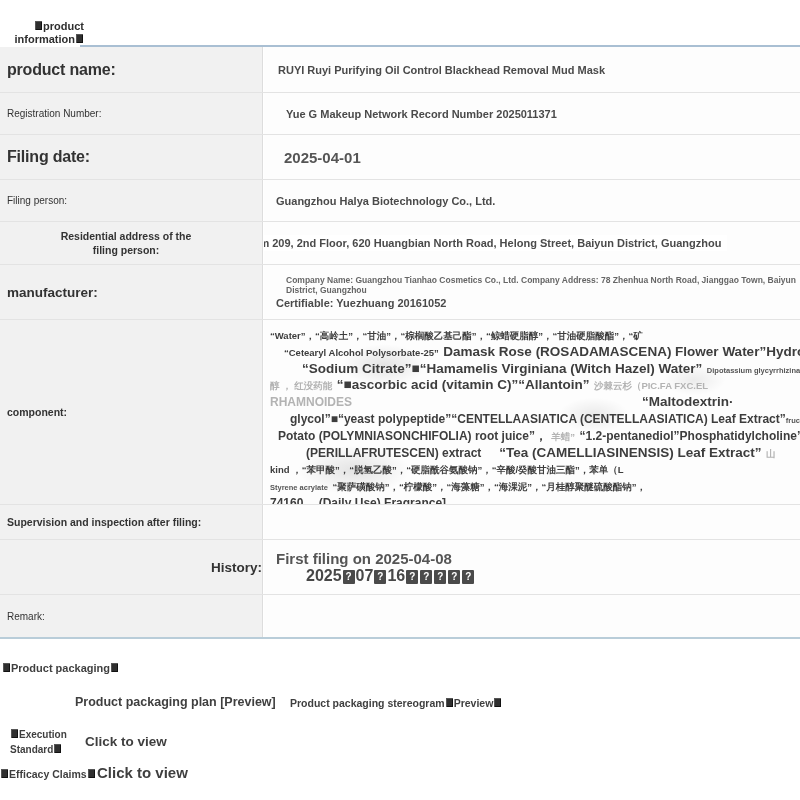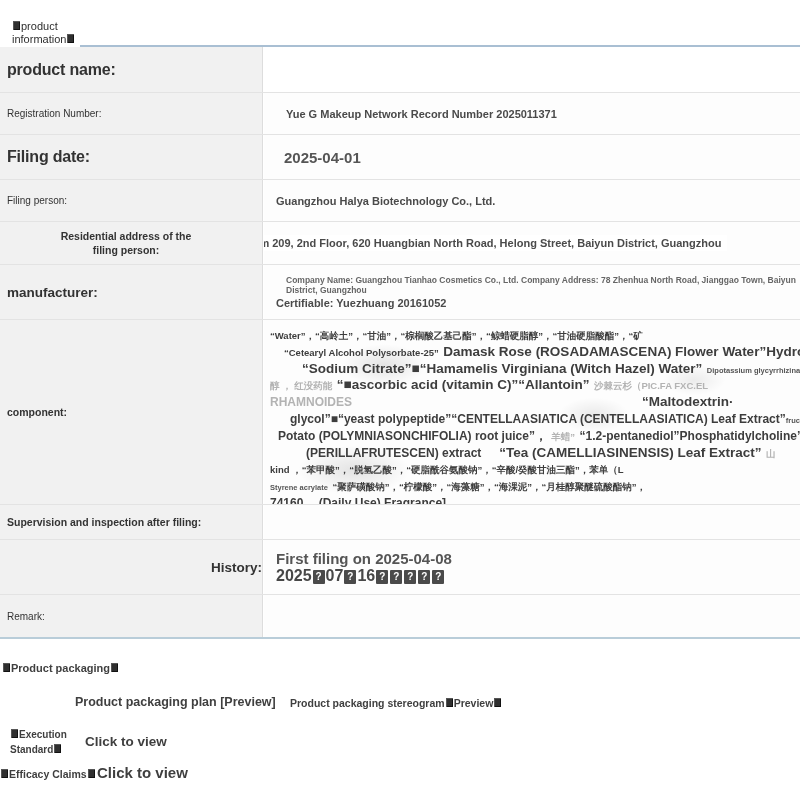--- a/index.html
+++ b/index.html
@@ -1,21 +1,21 @@
 <!DOCTYPE html>
 <html><head>
 <meta charset="utf-8">
 <style>
   * { margin:0; padding:0; box-sizing:border-box; }
   html,body { width:800px; height:800px; background:#fff; font-family:"Liberation Sans", sans-serif; }
   .page { position:relative; width:800px; height:800px; background:#fff; overflow:hidden; color:#3f3f3f; }
 
   
-  .tab { position:absolute; top:20px; left:12px; width:72px; text-align:left;
-         font-size:11px; font-weight:400; line-height:13px; color:#2e2e2e; cursor:pointer; }
+  .tab { position:absolute; top:20px; left:12px; width:72px; text-align:right;
+         font-size:11px; font-weight:700; line-height:13px; color:#2e2e2e; cursor:pointer; }
   .tab-underline { position:absolute; top:45px; left:80px; width:720px; height:2px; background:#a9bfd3; }
 
   .tofu { display:inline-block; width:7px; height:9px; background:#2f2f2f;
           box-shadow: inset 1px 1px 0 #555, inset -1px -1px 0 #111; margin:0 1px; }
   .tofu-q { display:inline-block; width:12px; height:14px; line-height:14px; text-align:center;
             background:#4a4a4a; color:#fff; font-size:10px; font-weight:700; margin:0 1px;
             vertical-align:1px; border-radius:1px; }
 
   
   .row { position:absolute; left:0; width:800px; border-bottom:1px solid #e3e3e3; }
@@ -72,20 +72,23 @@
   <div class="tab">
     <div><span class="tofu"></span><span>product</span></div>
     <div><span>information</span><span class="tofu"></span></div>
   </div>
   <div class="tab-underline"></div>
 
   <div class="row" style="top:47px;height:46px;">
     <div class="cell-label">
       <span class="lbl-lg">product name:</span>
     </div>
+    <div class="cell-value" style="padding-left:14px;">
+      <span class="v-sm">RUYI Ruyi Purifying Oil Control Blackhead Removal Mud Mask</span>
+    </div>
   </div>
 
   <div class="row" style="top:93px;height:42px;">
     <div class="cell-label">
       <span class="lbl-sm">Registration Number:</span>
     </div>
     <div class="cell-value" style="padding-left:22px;">
       <span class="v-sm">Yue G Makeup Network Record Number 2025011371</span>
     </div>
   </div>
@@ -157,21 +160,21 @@
       <span class="v-sm"></span>
     </div>
   </div>
 
   <div class="row" style="top:540px;height:55px;">
     <div class="cell-label" style="padding-left:12px;justify-content:flex-end;">
       <span class="lbl-md">History:</span>
     </div>
     <div class="cell-value col" style="padding-left:12px;">
       <div class="v-lg">First filing on 2025-04-08</div>
-      <div class="v-lg" style="font-size:16px;color:#474747;">
+      <div class="v-lg" style="margin-left:30px;font-size:16px;color:#474747;">
         <span>2025</span><span class="tofu-q">?</span><span>07</span><span class="tofu-q">?</span><span>16</span><span class="tofu-q">?</span><span class="tofu-q">?</span><span class="tofu-q">?</span><span class="tofu-q">?</span><span class="tofu-q">?</span>
       </div>
     </div>
   </div>
 
   <div class="row" style="top:595px;height:42px;border-bottom:none;">
     <div class="cell-label">
       <span class="lbl-sm">Remark:</span>
     </div>
     <div class="cell-value">

